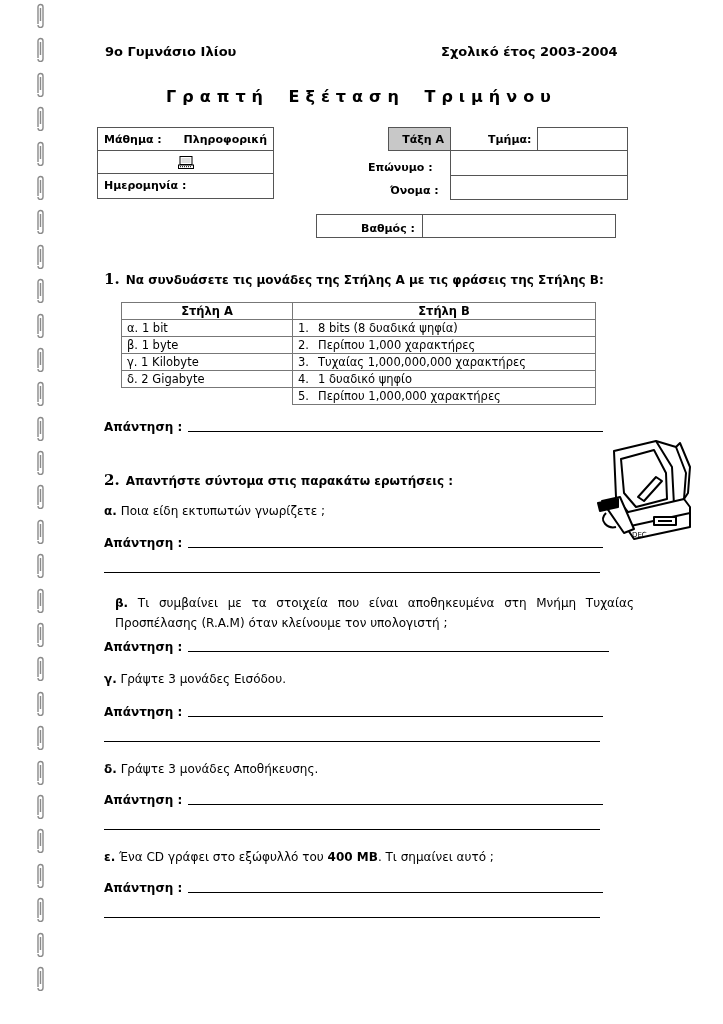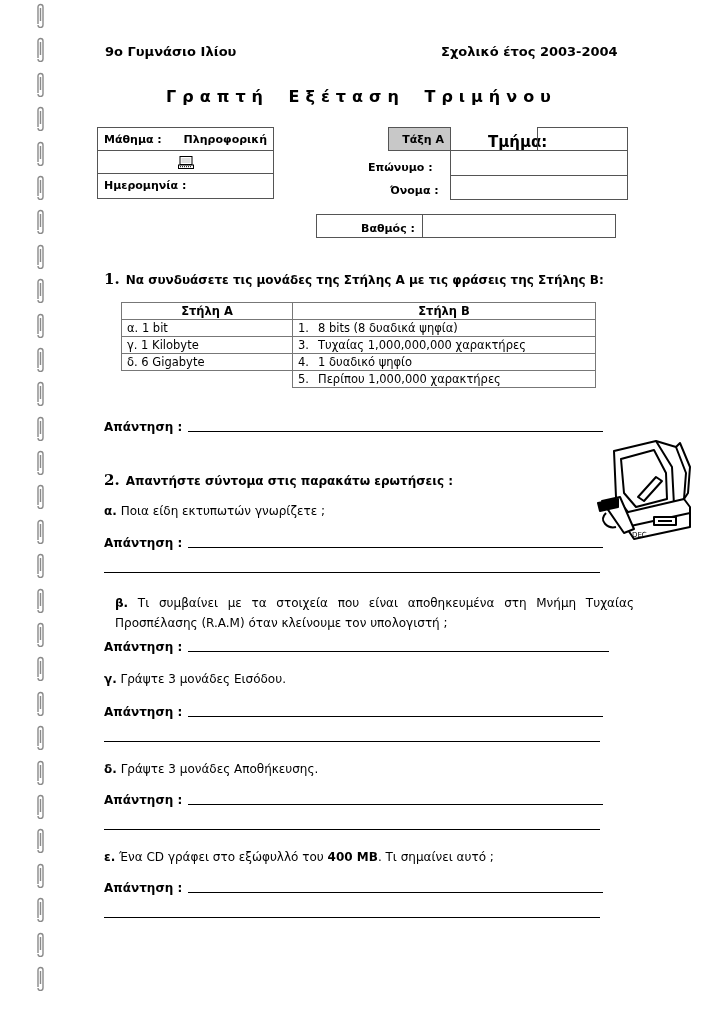--- a/index.html
+++ b/index.html
@@ -14,21 +14,21 @@
     .school { left: 105px; top: 44px; font-size: 13px; font-weight: bold; }
     .year { left: 441px; top: 44px; font-size: 13px; font-weight: bold; }
     .title { left: 0; width: 723px; top: 87px; text-align: center; font-size: 16px; font-weight: bold; letter-spacing: 6px; word-spacing: 8px; }
     .box { border: 1px solid #555; box-sizing: border-box; }
     .infobox { left: 97px; top: 127px; width: 177px; height: 72px; }
     .infobox .row { height: 23px; border-bottom: 1px solid #555; box-sizing: border-box; font-size: 11px; font-weight: bold; display: flex; align-items: center; padding: 0 6px; }
     .infobox .row:last-child { border-bottom: none; }
     .sp { justify-content: space-between; text-align: center; }
     .ctr { justify-content: center; }
     .taxi { left: 388px; top: 127px; width: 63px; height: 24px; background: #c8c8c8; font-size: 11px; font-weight: bold; text-align: right; padding: 5px 6px 0 0; }
-    .tmima-lbl { left: 488px; top: 133px; font-size: 15px; font-weight: bold; }
+    .tmima-lbl { left: 488px; top: 133px; font-size: 11px; font-weight: bold; }
     .tmima-box { left: 537px; top: 127px; width: 91px; height: 24px; }
     .name-box { left: 450px; top: 150px; width: 178px; height: 50px; }
     .name-box .divider { position: absolute; left: 0; right: 0; top: 24px; border-top: 1px solid #555; }
     .eponymo { left: 368px; top: 161px; font-size: 11px; font-weight: bold; }
     .onoma { left: 390px; top: 184px; font-size: 11px; font-weight: bold; }
     .grade { left: 316px; top: 214px; width: 300px; height: 24px; }
     .grade .lbl { position: absolute; left: 44px; top: 7px; font-size: 11px; font-weight: bold; }
     .grade .sep { position: absolute; left: 105px; top: 0; bottom: 0; border-left: 1px solid #555; }
     .q1 { left: 104px; top: 270px; font-size: 12px; font-weight: bold; }
     .qnum { font-family: "DejaVu Serif", serif; font-size: 15px; margin-right: 6px; }
@@ -187,25 +187,29 @@
   <tbody>
       <tr>
     <th>Στήλη Α</th>
     <th>Στήλη Β</th>
   </tr>
   <tr>
     <td class="a">α. 1 bit</td>
     <td class="bcol"><span class="num">1.</span><span>8 bits (8 δυαδικά ψηφία)</span></td>
   </tr>
   <tr>
+    <td class="a">β. 1 byte</td>
+    <td class="bcol"><span class="num">2.</span><span>Περίπου 1,000 χαρακτήρες</span></td>
+  </tr>
+  <tr>
     <td class="a">γ. 1 Kilobyte</td>
     <td class="bcol"><span class="num">3.</span><span>Τυχαίας 1,000,000,000 χαρακτήρες</span></td>
   </tr>
   <tr>
-    <td class="a">δ. 6 Gigabyte</td>
+    <td class="a">δ. 2 Gigabyte</td>
     <td class="bcol"><span class="num">4.</span><span>1 δυαδικό ψηφίο</span></td>
   </tr>
   <tr>
     <td class="empty"></td>
     <td class="bcol"><span class="num">5.</span><span>Περίπου 1,000,000 χαρακτήρες</span></td>
   </tr>
 </tbody>
   </table>
 
 <div class="abs answer" style="top:420px;">

